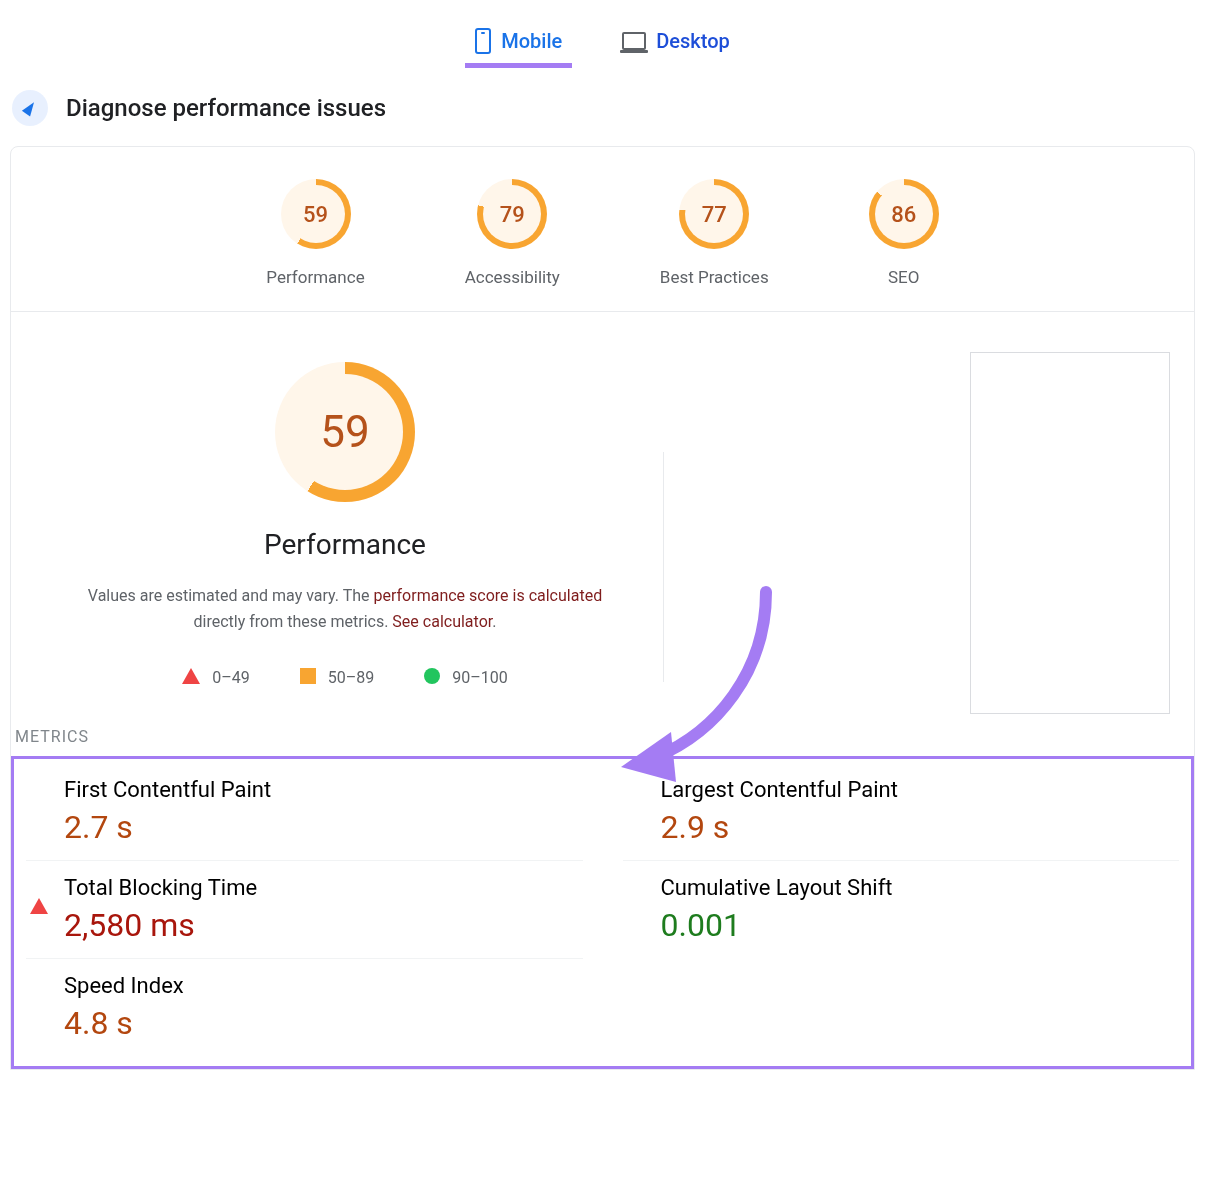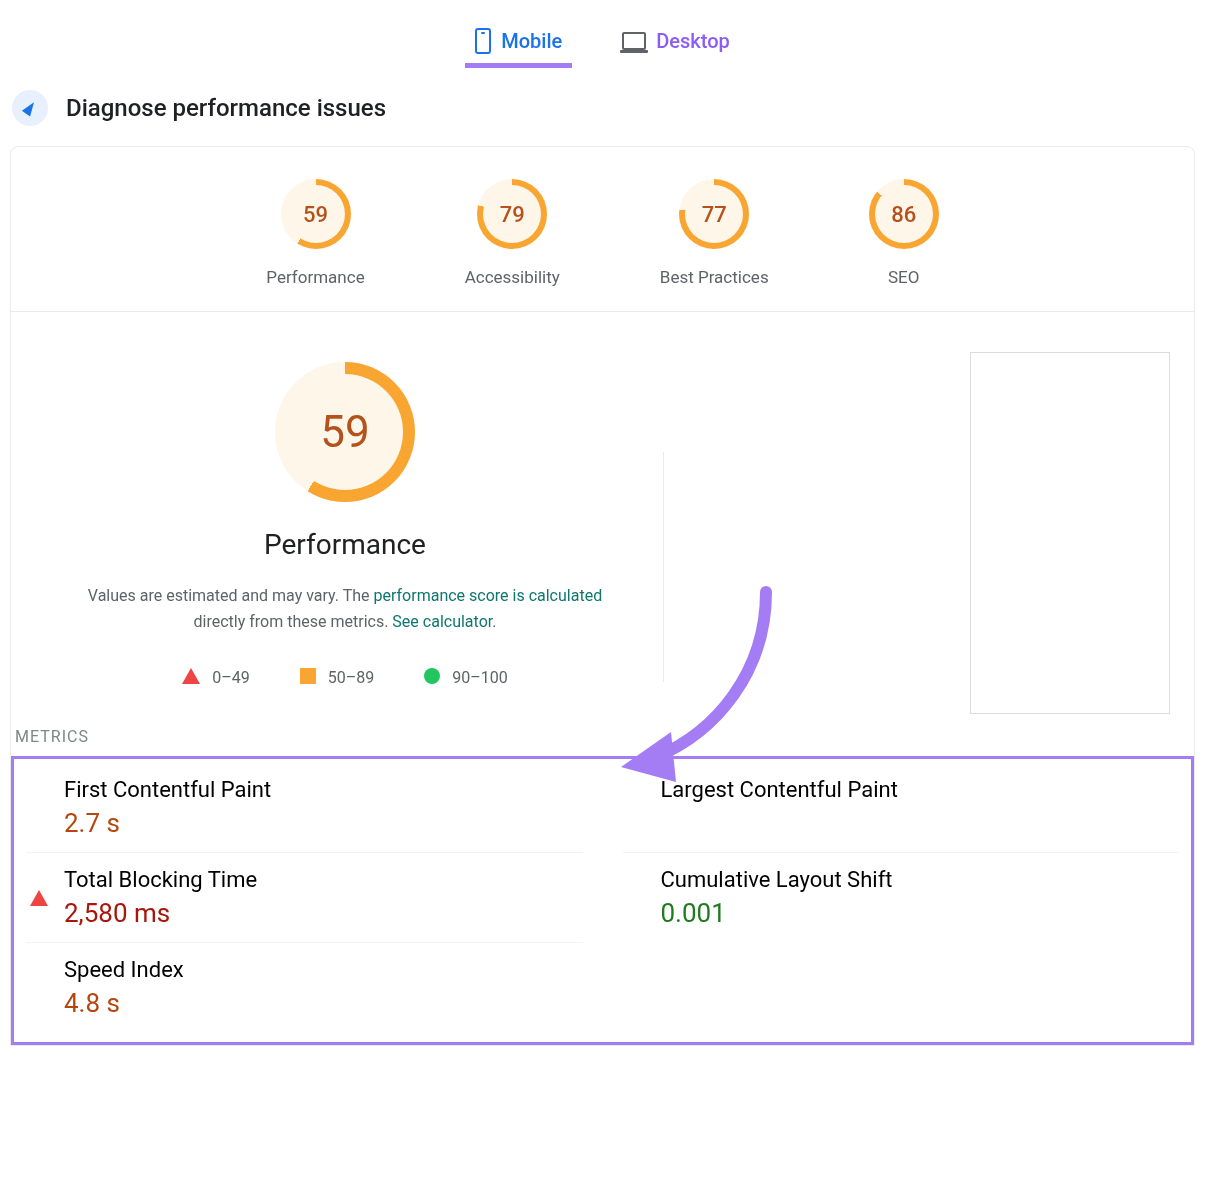--- a/index.html
+++ b/index.html
@@ -17,21 +17,21 @@
     gap: 40px;
     padding-top: 22px;
     padding-bottom: 10px;
   }
   .tab {
     display: flex;
     align-items: center;
     gap: 10px;
     font-size: 20px;
     font-weight: 500;
-    color: #8b5cf6;
+    color: #1d4ed8;
     padding: 6px 10px 10px 10px;
     position: relative;
     cursor: pointer;
   }
   .tab.active { color: #1a73e8; }
   .tab.active::after {
     content: "";
     position: absolute;
     left: 0; right: 0; bottom: -4px;
     height: 5px;
@@ -116,21 +116,21 @@
     position: absolute; inset: 12px;
     border-radius: 50%;
     background: #fff6ea;
     display:flex; align-items:center; justify-content:center;
     font-size: 44px; font-weight: 400; color: #b5521b;
   }
   .big-bg { position:absolute; inset:0; border-radius:50%; background:#fff6ea; }
   .big-ring { position:absolute; inset:0; border-radius:50%; }
   .perf-title { font-size: 28px; color: #202124; margin-top: 26px; }
   .perf-desc { font-size: 16px; color: #5f6368; margin-top: 22px; text-align: center; line-height: 1.6; max-width: 560px; }
-  .link { color: #0f766e; cursor: pointer; }
+  .link { color: #7f1d1d; cursor: pointer; }
   .legend { display:flex; gap: 50px; margin-top: 34px; align-items:center; font-size:16px; color:#5f6368; }
   .leg-item { display:flex; gap:12px; }
   .tri { width:0; height:0; border-left:9px solid transparent; border-right:9px solid transparent; border-bottom:16px solid #ef4444; }
   .sq { width:16px; height:16px; background:#f8a531; }
   .ci { width:16px; height:16px; border-radius:50%; background:#22c55e; }
   .thumb-frame {
     position: absolute;
     right: 24px; top: 40px;
     width: 200px; height: 362px;
     border: 1px solid #dadce0;
@@ -159,21 +159,21 @@
     display: grid;
     grid-template-columns: 34px 1fr;
     grid-template-rows: auto auto;
     align-items: start;
     padding: 14px 4px 14px 4px;
     border-top: 1px solid #f1f3f4;
   }
   .metric:first-child, .metric:nth-child(2) { border-top: none; }
   .m-icon { margin-top: 4px; }
   .m-name { font-size: 22px; color: #000000; }
-  .m-value { grid-column: 2; font-size: 26px; margin-top: 6px; }
+  .m-value { grid-column: 2; font-size: 32px; margin-top: 6px; }
   .val-orange { color: #b3470f; }
   .val-red { color: #a8160c; }
   .val-green { color: #1e7c1e; }
 </style>
 </head>
 <body>
 
 <div class="tabs">
   <div class="tab active">
     <span class="phone-icon"></span>
@@ -271,20 +271,21 @@
   <div class="metrics-label">METRICS</div>
   <div class="metrics-grid" id="metrics-grid">
       <div class="metric">
         <div class="m-icon"><span class="sq"></span></div>
         <div class="m-name">First Contentful Paint</div>
         <div class="m-value val-orange">2.7 s</div>
       </div>
       <div class="metric">
         <div class="m-icon"><span class="sq"></span></div>
         <div class="m-name">Largest Contentful Paint</div>
+        <div class="m-value val-orange">2.9 s</div>
       </div>
       <div class="metric">
         <div class="m-icon"><span class="tri"></span></div>
         <div class="m-name">Total Blocking Time</div>
         <div class="m-value val-red">2,580 ms</div>
       </div>
       <div class="metric">
         <div class="m-icon"><span class="ci"></span></div>
         <div class="m-name">Cumulative Layout Shift</div>
         <div class="m-value val-green">0.001</div>

